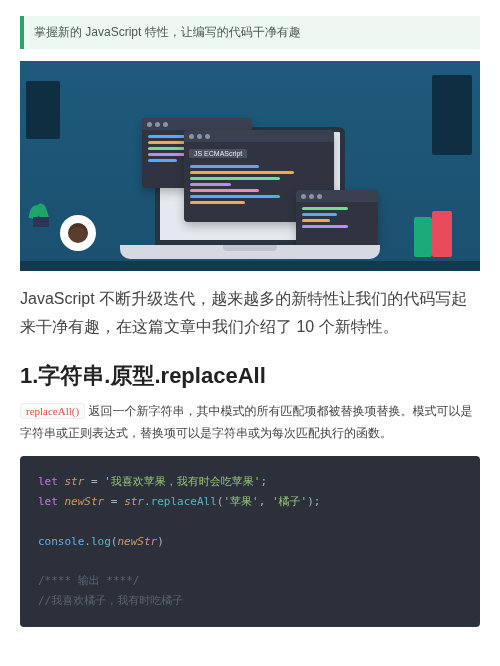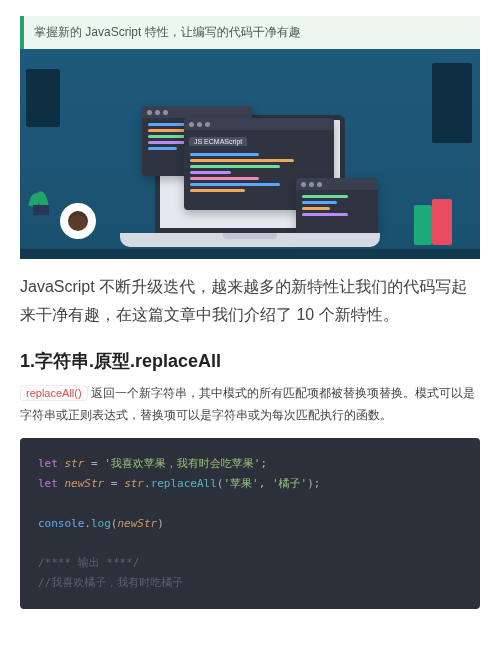--- a/index.html
+++ b/index.html
@@ -15,21 +15,21 @@
     line-height: 1.35;
     font-weight: 700;
     margin-bottom: 10px;
   }
   .callout {
     border-left: 4px solid #27a56f;
     background: #eef8f2;
     padding: 8px 10px;
     font-size: 12px;
     color: #4a5a52;
-    margin-bottom: 0;
+    margin-bottom: 12px;
   }
   
   .hero {
     width: 460px;
     height: 210px;
     background: linear-gradient(#1e5a7c, #1b506f);
     position: relative;
     margin: 0 auto 14px;
     overflow: hidden;
   }
@@ -128,37 +128,37 @@
   .plant .pot { position:absolute; bottom:0; left:3px; width:16px; height:10px; background:#2a3558; }
   .plant .leaf1 { position:absolute; bottom:8px; left:7px; width:10px; height:16px; background:#1fa46a; border-radius:50% 60% 0 60%; transform:rotate(-15deg); }
   .plant .leaf2 { position:absolute; bottom:8px; left:0px; width:10px; height:14px; background:#1fa46a; border-radius:60% 50% 60% 0; transform:rotate(15deg); }
   .intro {
     font-size: 16px;
     line-height: 1.75;
     color: #444;
     margin: 10px 0 20px;
   }
   h2 {
-    font-size: 18px;
+    font-size: 22px;
     font-weight: 700;
     margin: 14px 0 10px;
   }
   .para {
     font-size: 12px;
     line-height: 1.8;
     color: #444;
     margin-bottom: 12px;
   }
   code.inline {
     color: #d6524c;
     background: #fafafa;
     border: 1px solid #eee;
     border-radius: 3px;
     padding: 1px 5px;
-    font-family: Liberation Sans, sans-serif;
+    font-family: Liberation Serif, serif;
     font-size: 11px;
     text-align: center;
   }
   .codeblock {
     background: #2b303b;
     border-radius: 4px;
     padding: 16px 18px;
     font-family: Menlo, Consolas, monospace;
     font-size: 11px;
     line-height: 1.8;

